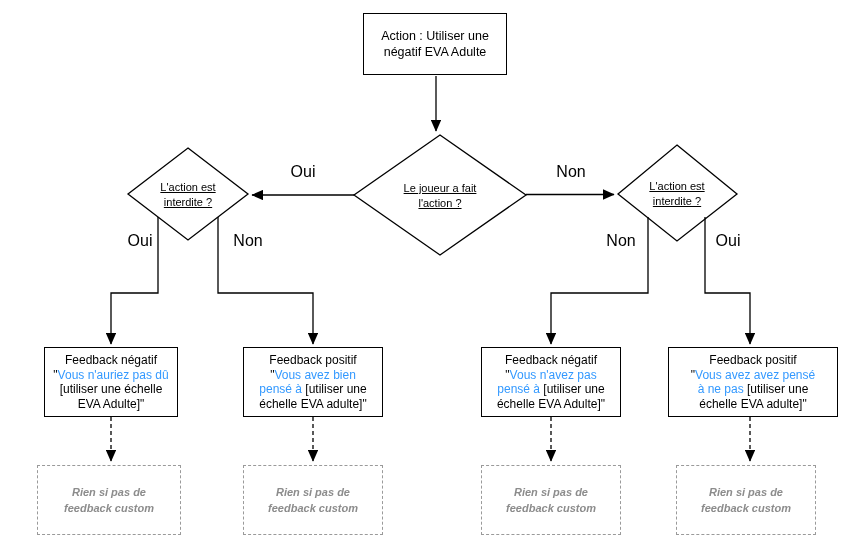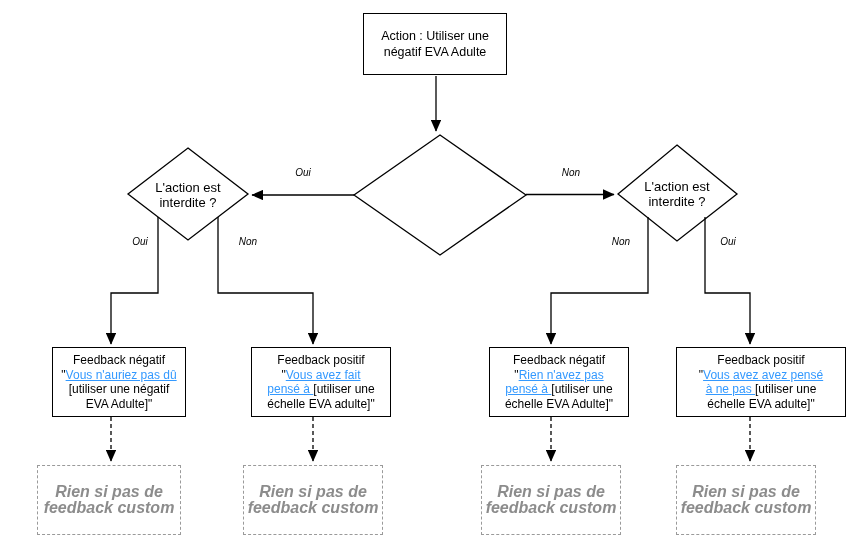--- a/index.html
+++ b/index.html
@@ -23,44 +23,43 @@
     position:absolute;box-sizing:border-box;background:var(--paper);
     display:flex;flex-direction:column;align-items:center;justify-content:center;
     text-align:center;
   }
   .action-box{
     left:363px;top:13px;width:144px;height:62px;
     border:1.7px solid var(--ink);font-size:12.5px;line-height:16px;
   }
   .diamond-label{
     position:absolute;transform:translate(-50%,-50%);width:130px;
-    text-align:center;font-size:13px;line-height:15px;background:transparent;
+    text-align:center;font-size:11px;line-height:15px;background:transparent;text-decoration:underline;
   }
   .dl-root{left:440px;top:196px;}
   .dl-left{left:188px;top:195px;}
   .dl-right{left:677px;top:194px;}
   .edge-label{
-    position:absolute;transform:translate(-50%,-50%);font-size:10px;
-    background:var(--paper);padding:0 3px;white-space:nowrap;font-style:italic;
+    position:absolute;transform:translate(-50%,-50%);font-size:16px;
+    background:var(--paper);padding:0 3px;white-space:nowrap;
   }
   .feedback-box{
     border:1.6px solid var(--ink);font-size:12px;line-height:14.5px;
     padding:1px 0;
-    margin-left:8px;
   }
   .fb-1{left:44px;top:347px;width:134px;height:70px;}
   .fb-2{left:243px;top:347px;width:140px;height:70px;}
   .fb-3{left:481px;top:347px;width:140px;height:70px;}
   .fb-4{left:668px;top:347px;width:170px;height:70px;}
   .fb-line{white-space:nowrap;}
   .seg-black{color:var(--ink);}
-  .seg-blue{color:var(--blue);text-decoration:underline;}
+  .seg-blue{color:var(--blue);}
   .custom-box{
     border:1.5px dashed var(--gray-border);
-    color:var(--gray-text);font-size:16px;line-height:16px;
+    color:var(--gray-text);font-size:11px;line-height:16px;
     font-weight:bold;font-style:italic;
   }
   .cb-1{left:37px;top:465px;width:144px;height:70px;}
   .cb-2{left:243px;top:465px;width:140px;height:70px;}
   .cb-3{left:481px;top:465px;width:140px;height:70px;}
   .cb-4{left:676px;top:465px;width:140px;height:70px;}
 </style>
 </head>
 <body>
 
@@ -89,51 +88,55 @@
     <path class="wire-dashed" d="M313,417 L313,461" marker-end="url(#ah)"></path>
     <path class="wire-dashed" d="M551,417 L551,461" marker-end="url(#ah)"></path>
     <path class="wire-dashed" d="M750,417 L750,461" marker-end="url(#ah)"></path>
   </svg>
 
   <div class="node action-box">
     <div>Action : Utiliser une</div>
     <div>négatif EVA Adulte</div>
   </div>
 
+  <div class="diamond-label dl-root">
+    <div>Le joueur a fait</div>
+    <div>l'action ?</div>
+  </div>
   <div class="diamond-label dl-left">
     <div>L'action est</div>
     <div>interdite ?</div>
   </div>
   <div class="diamond-label dl-right">
     <div>L'action est</div>
     <div>interdite ?</div>
   </div>
 
   <div class="edge-label" style="left:303px;top:172px;">Oui</div>
   <div class="edge-label" style="left:571px;top:172px;">Non</div>
   <div class="edge-label" style="left:140px;top:241px;">Oui</div>
   <div class="edge-label" style="left:248px;top:241px;">Non</div>
   <div class="edge-label" style="left:621px;top:241px;">Non</div>
   <div class="edge-label" style="left:728px;top:241px;">Oui</div>
 
   <div class="node feedback-box fb-1">
       <div class="fb-line"><span class="seg-black">Feedback négatif</span></div>
       <div class="fb-line"><span class="seg-black">"</span><span class="seg-blue">Vous n'auriez pas dû</span></div>
-      <div class="fb-line"><span class="seg-black">[utiliser une négatif</span></div>
+      <div class="fb-line"><span class="seg-black">[utiliser une échelle</span></div>
       <div class="fb-line"><span class="seg-black">EVA Adulte]"</span></div>
     </div>
   <div class="node feedback-box fb-2">
       <div class="fb-line"><span class="seg-black">Feedback positif</span></div>
-      <div class="fb-line"><span class="seg-black">"</span><span class="seg-blue">Vous avez fait</span></div>
+      <div class="fb-line"><span class="seg-black">"</span><span class="seg-blue">Vous avez bien</span></div>
       <div class="fb-line"><span class="seg-blue">pensé à </span><span class="seg-black">[utiliser une</span></div>
       <div class="fb-line"><span class="seg-black">échelle EVA adulte]"</span></div>
     </div>
   <div class="node feedback-box fb-3">
       <div class="fb-line"><span class="seg-black">Feedback négatif</span></div>
-      <div class="fb-line"><span class="seg-black">"</span><span class="seg-blue">Rien n'avez pas</span></div>
+      <div class="fb-line"><span class="seg-black">"</span><span class="seg-blue">Vous n'avez pas</span></div>
       <div class="fb-line"><span class="seg-blue">pensé à </span><span class="seg-black">[utiliser une</span></div>
       <div class="fb-line"><span class="seg-black">échelle EVA Adulte]"</span></div>
     </div>
   <div class="node feedback-box fb-4">
       <div class="fb-line"><span class="seg-black">Feedback positif</span></div>
       <div class="fb-line"><span class="seg-black">"</span><span class="seg-blue">Vous avez avez pensé</span></div>
       <div class="fb-line"><span class="seg-blue">à ne pas </span><span class="seg-black">[utiliser une</span></div>
       <div class="fb-line"><span class="seg-black">échelle EVA adulte]"</span></div>
     </div>
 

